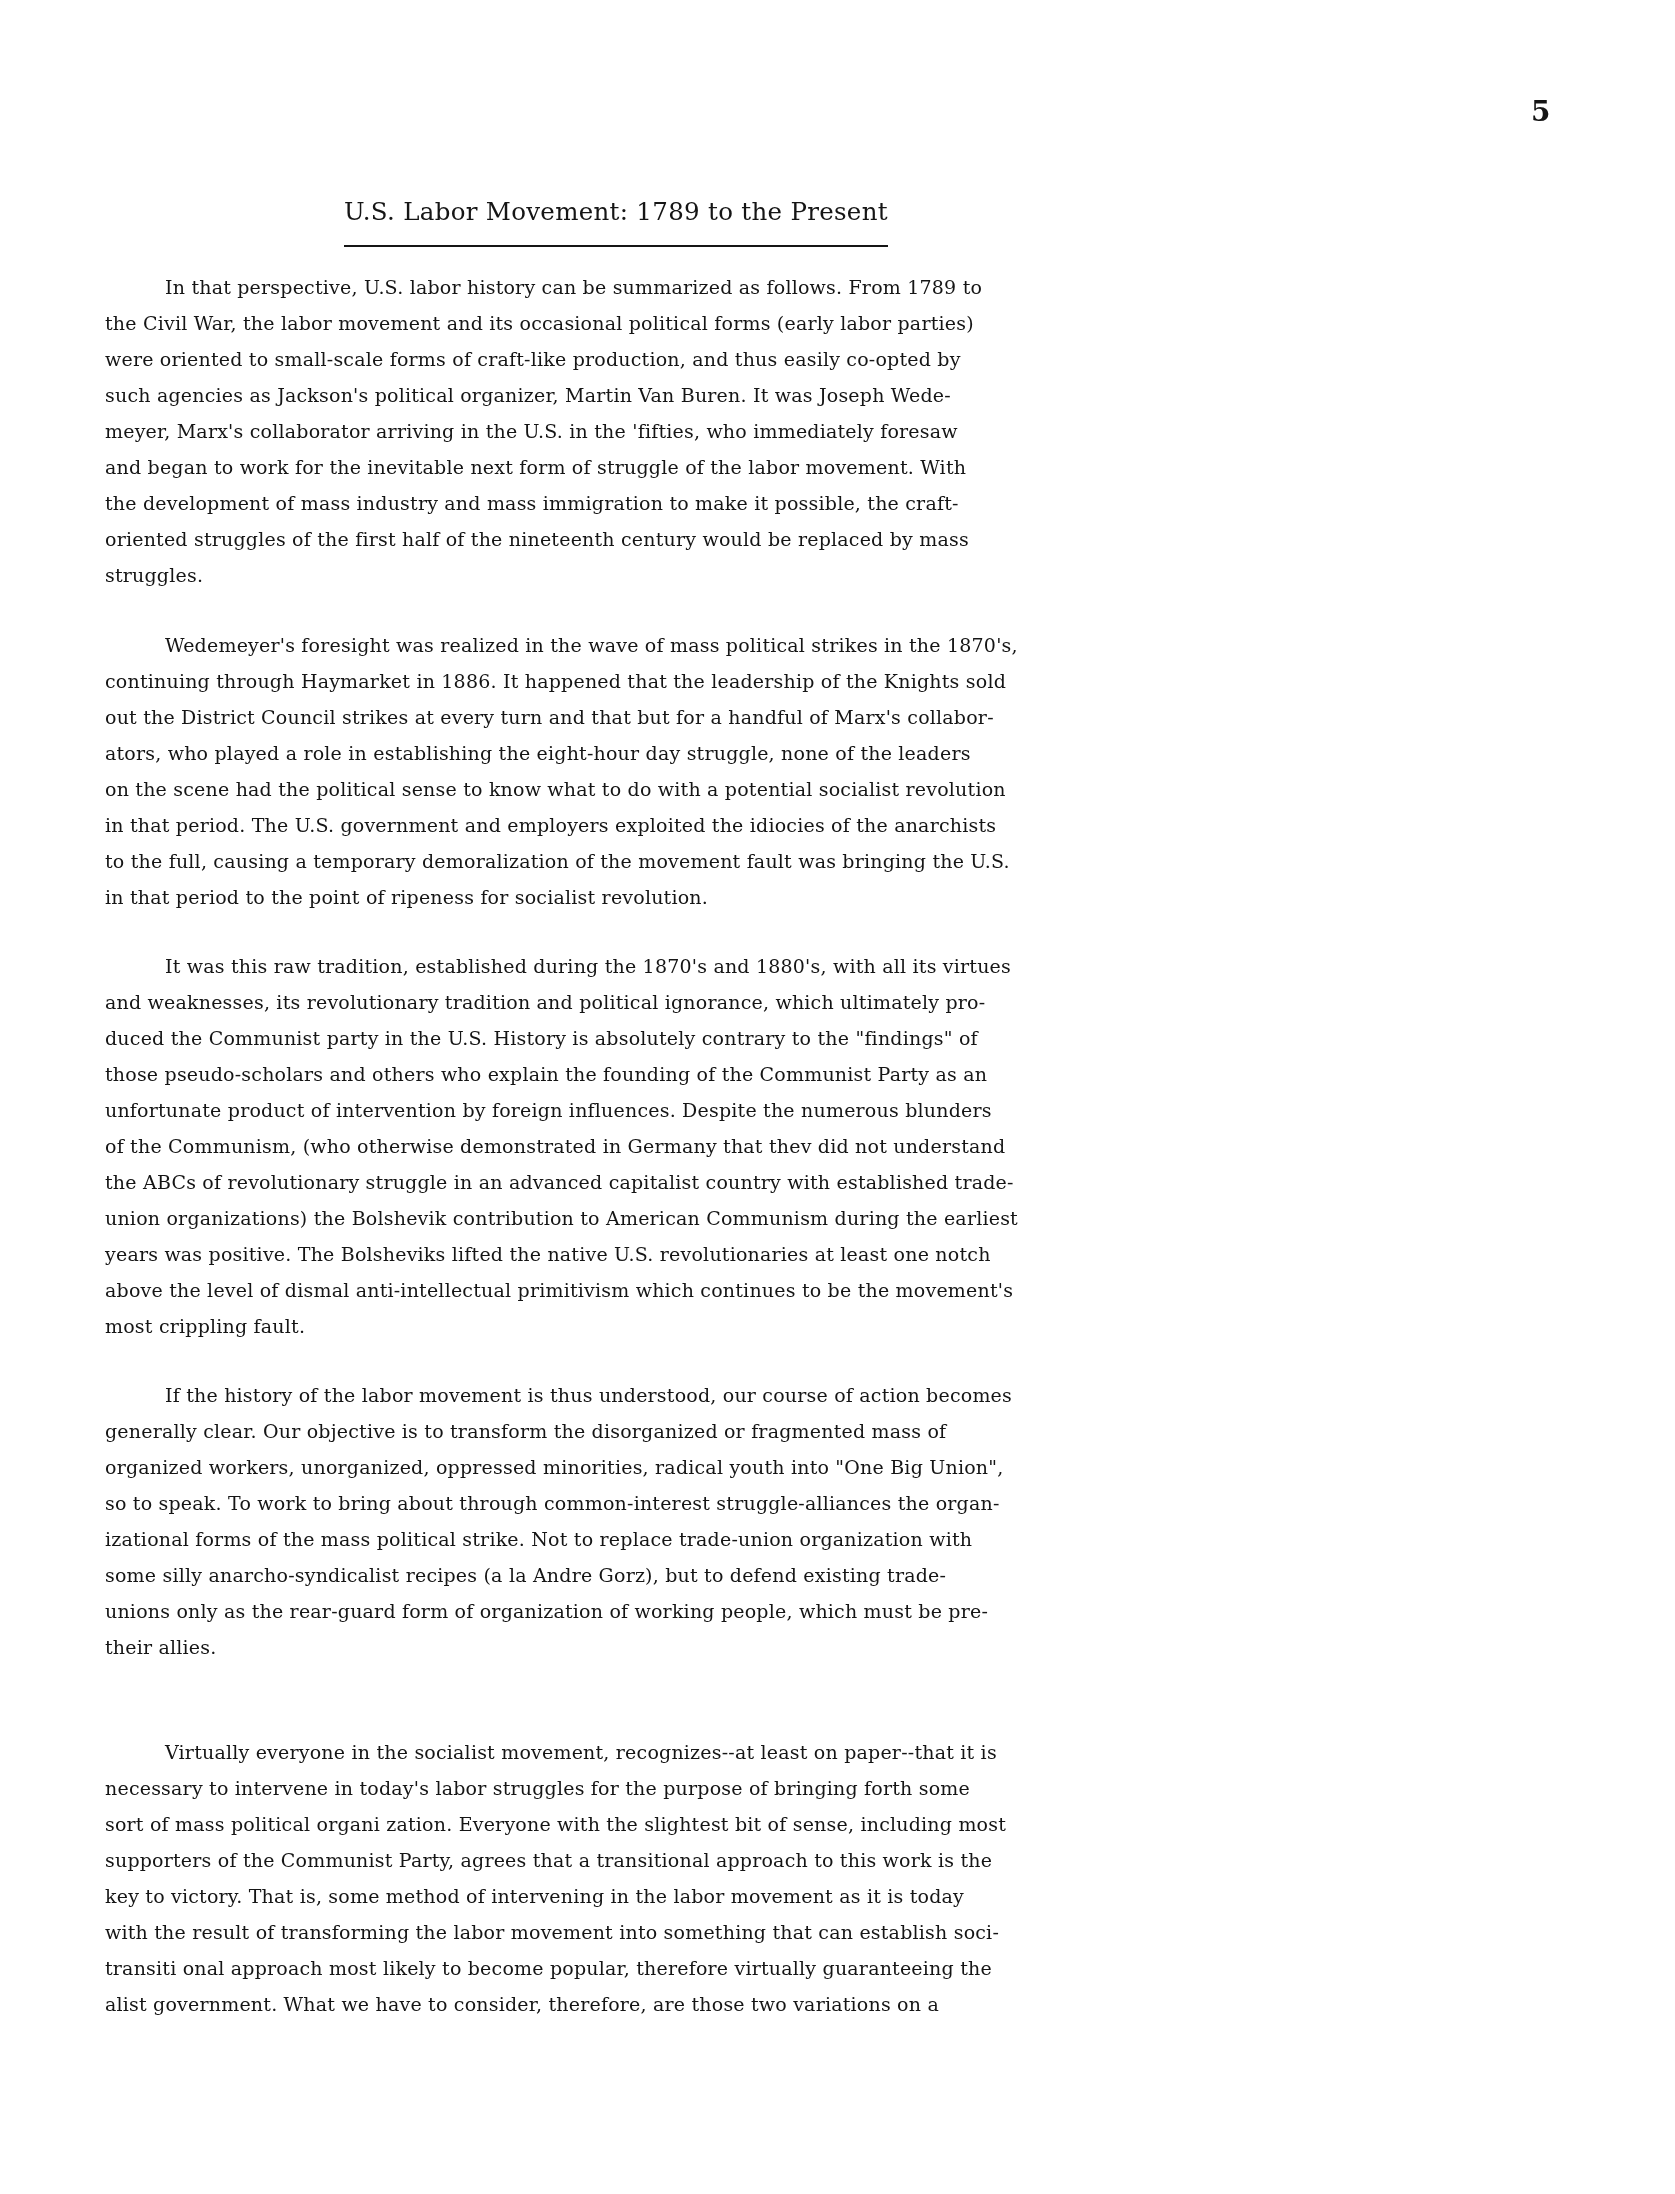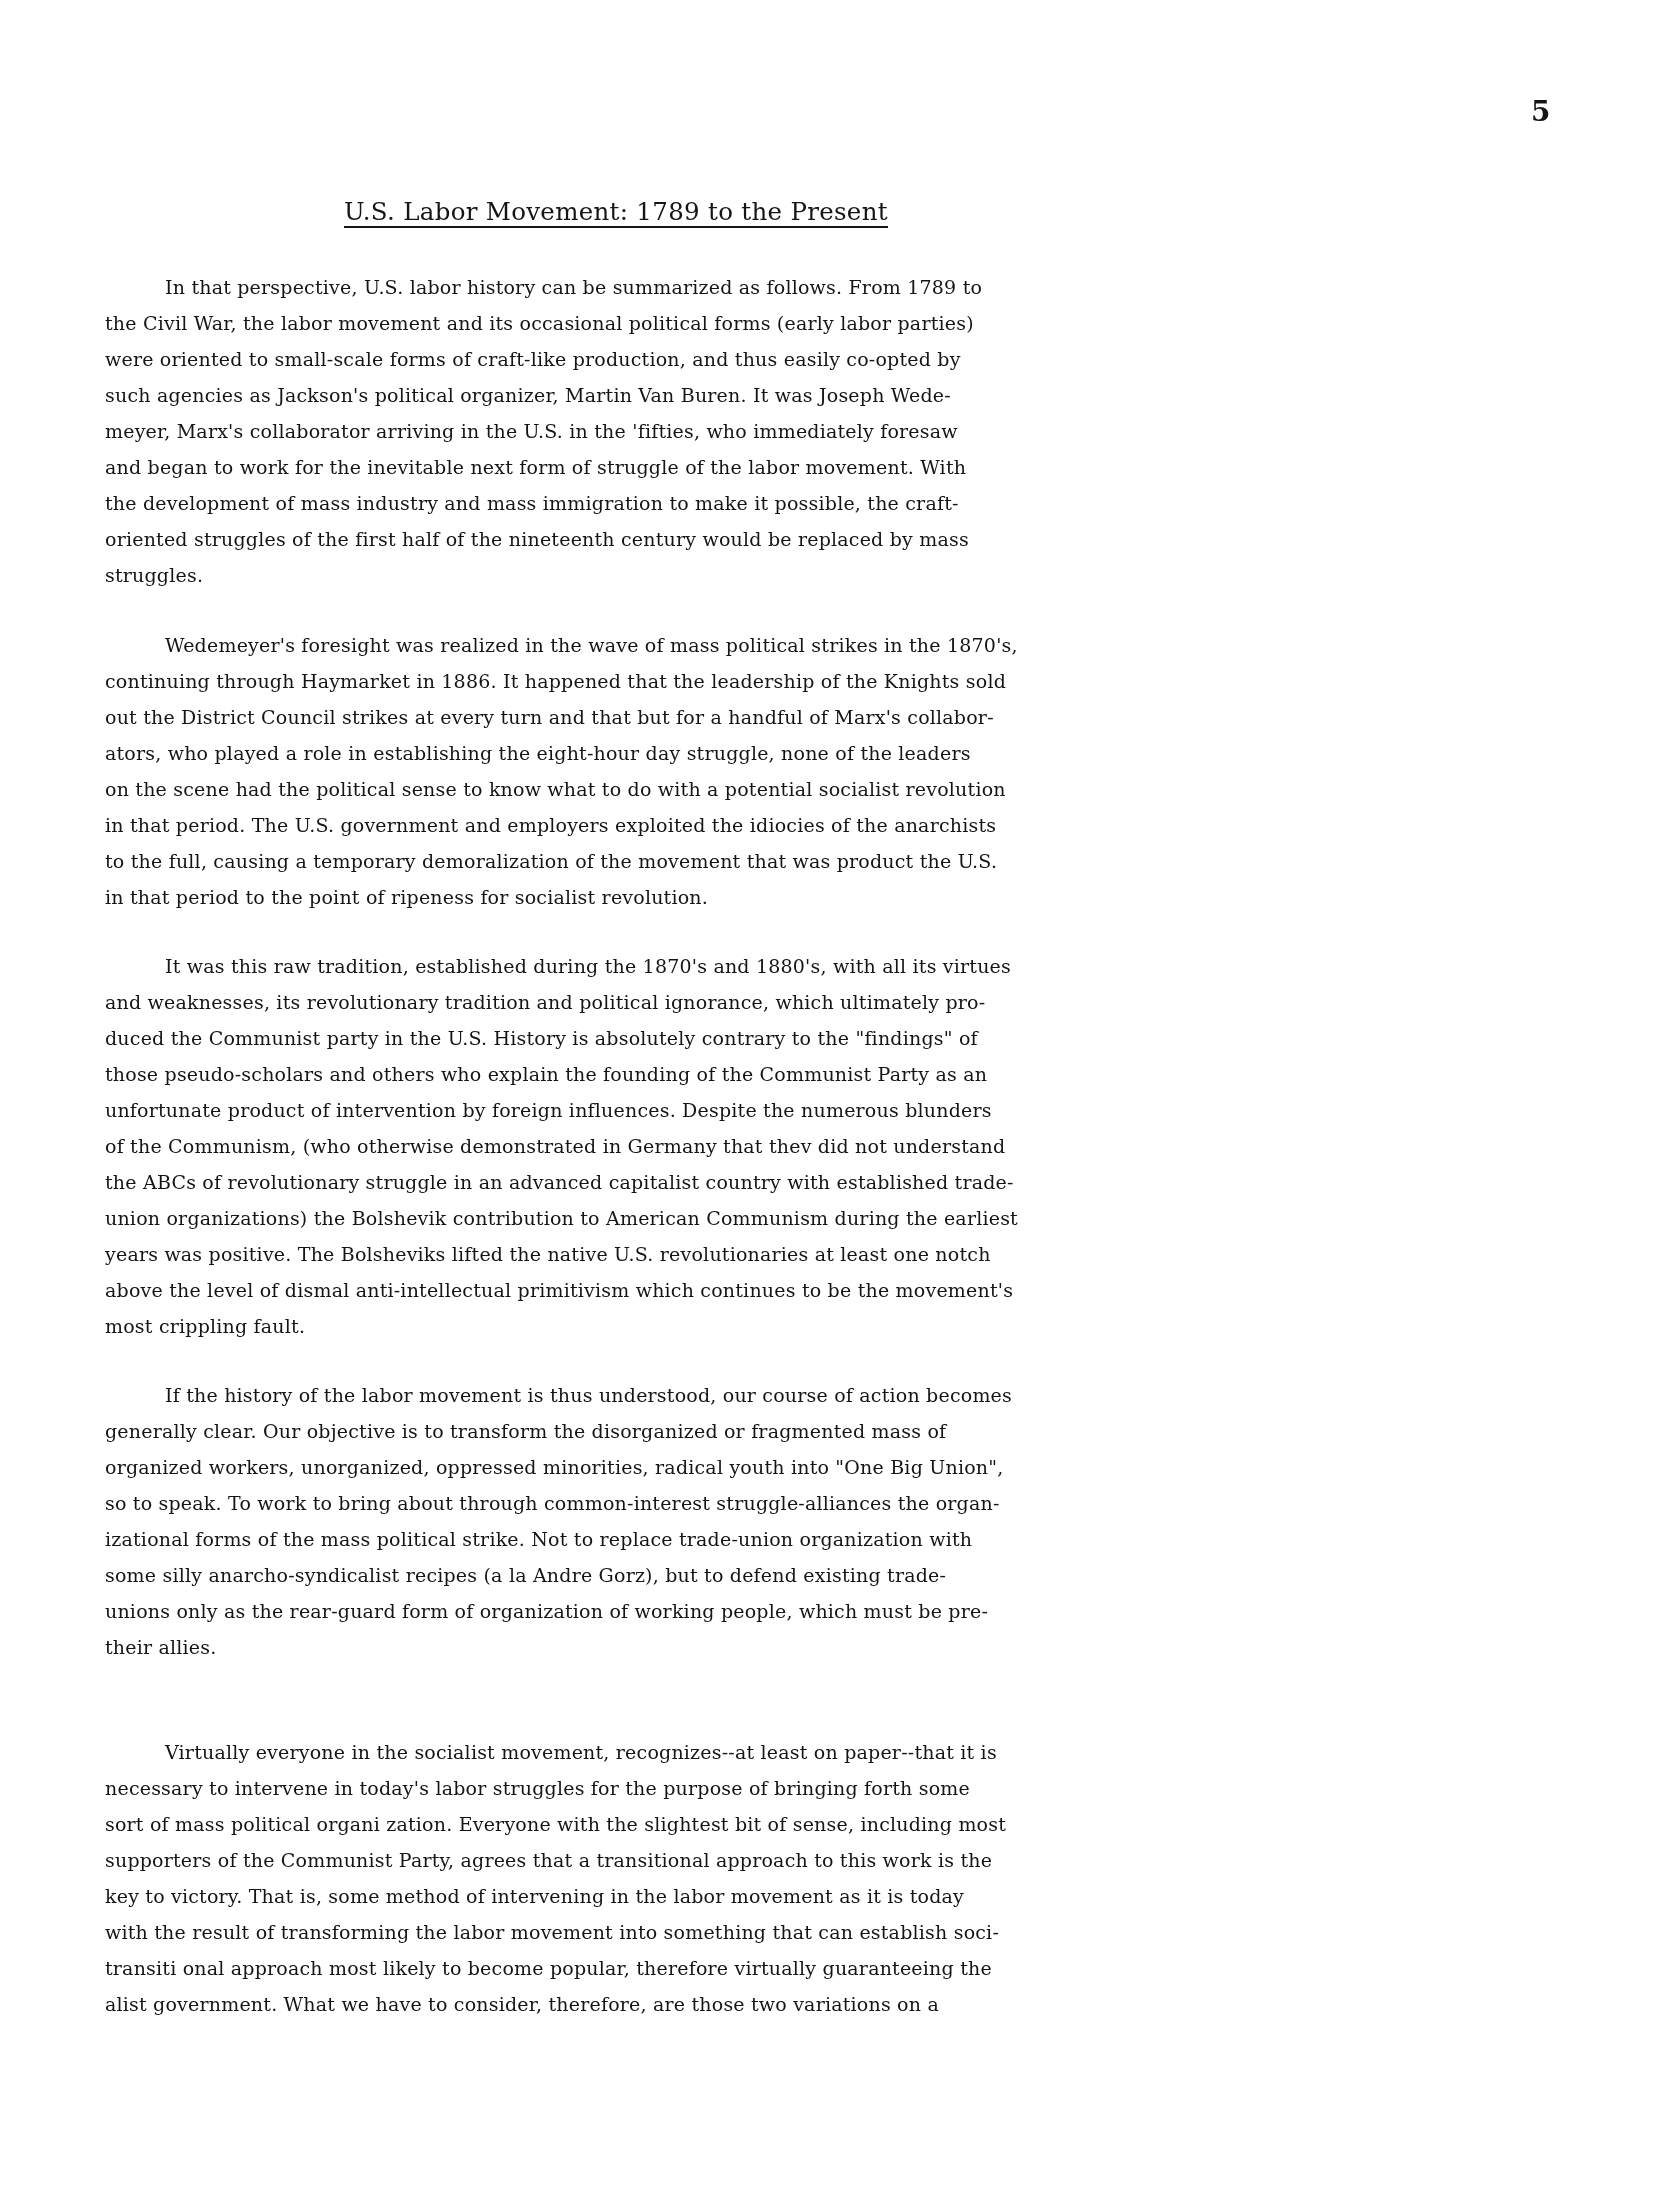--- a/index.html
+++ b/index.html
@@ -29,21 +29,21 @@
       font-weight: bold;
       line-height: 1;
     }
     .heading {
       position: absolute;
       left: 344px;
       top: 197px;
       font-size: 24.5px;
       line-height: 1.2;
       letter-spacing: 0.3px;
-      padding-bottom: 0;
+      padding-bottom: 19px;
       border-bottom: 2.8px solid #151515;
       white-space: nowrap;
     }
     .paragraph {
       position: absolute;
       left: 105px;
       width: 1498px;
     }
     .line {
       display: block;
@@ -83,21 +83,21 @@
     <span class="line">struggles.</span>
   </div>
 
   <div class="paragraph" id="p2">
     <span class="line indent">Wedemeyer's foresight was realized in the wave of mass political strikes in the 1870's,</span>
     <span class="line">continuing through Haymarket in 1886.  It happened that the leadership of the Knights sold</span>
     <span class="line">out the District Council strikes at every turn and that but for a handful of Marx's collabor-</span>
     <span class="line">ators, who played a role in establishing the eight-hour day struggle, none of the leaders</span>
     <span class="line">on the scene had the political sense to know what to do with a potential socialist revolution</span>
     <span class="line">in that period.  The U.S. government and employers exploited the idiocies of the anarchists</span>
-    <span class="line">to the full, causing a temporary demoralization of the movement that was product the U.S.</span>
+    <span class="line">to the full, causing a temporary demoralization of the movement fault was bringing the U.S.</span>
     <span class="line">in that period to the point of ripeness for socialist revolution.</span>
   </div>
 
   <div class="paragraph" id="p3">
     <span class="line indent">It was this raw tradition, established during the 1870's and 1880's, with all its virtues</span>
     <span class="line">and weaknesses, its revolutionary tradition and political ignorance, which ultimately pro-</span>
     <span class="line">duced the Communist party in the U.S.  History is absolutely contrary to the "findings" of</span>
     <span class="line">those pseudo-scholars and others who explain the founding of the Communist Party as an</span>
     <span class="line">unfortunate product of intervention by foreign influences.  Despite the numerous blunders</span>
     <span class="line">of the Communism, (who otherwise demonstrated in Germany that thev did not understand</span>

